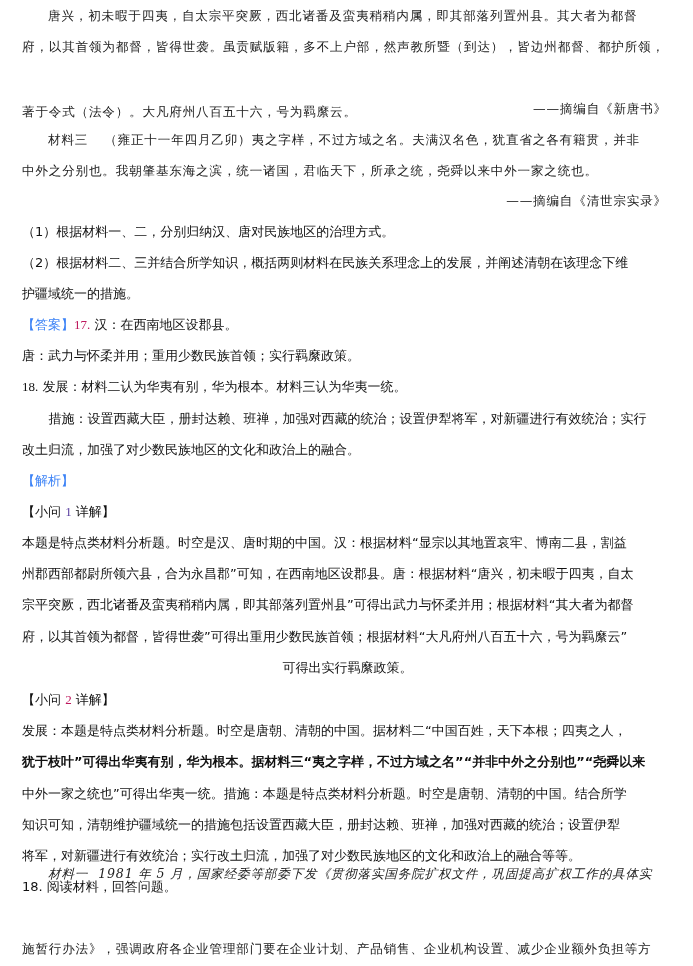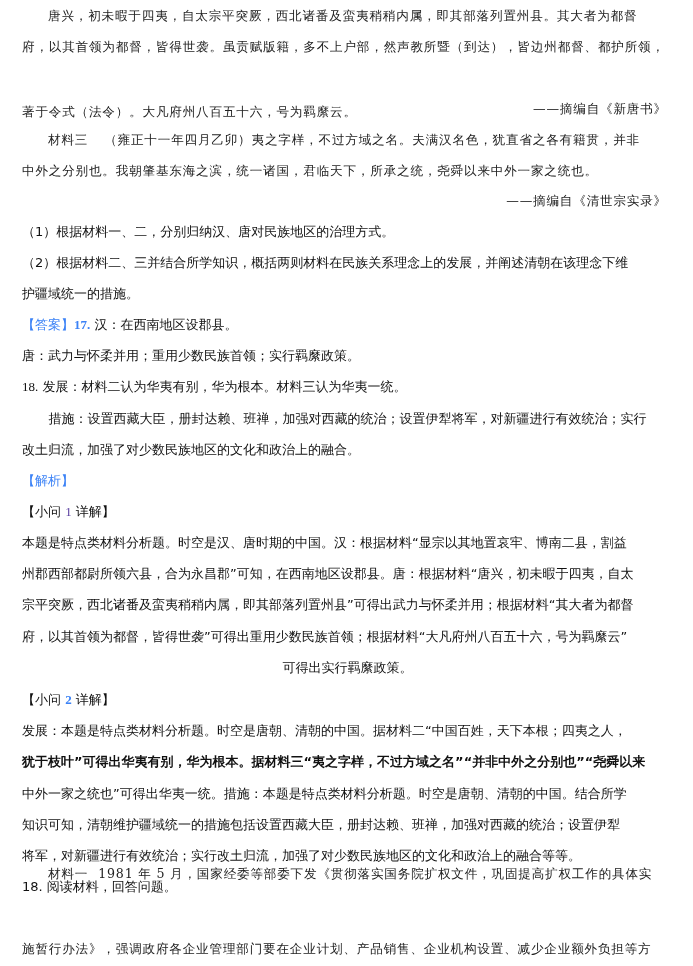--- a/index.html
+++ b/index.html
@@ -39,21 +39,21 @@
       font-family: "DejaVu Sans", "Liberation Sans", sans-serif;
       font-size: 13px;
       letter-spacing: 0px;
     }
     .indent { left: 48px; }
     .right {
       left: auto;
       right: 26px;
     }
     .tag-blue { color: #3b82f6; }
-    .num-gold { color: #3b82f6; font-family: "Liberation Serif", serif; font-weight: bold; }
+    .num-gold { color: #be185d; font-family: "Liberation Serif", serif; }
     .num-purple { color: #5a3fa0; font-family: "Liberation Serif", serif; }
     .num { font-family: "Liberation Serif", serif; }
   </style>
 </head>
 <body>
 
 <div class="page">
 
   <div class="line serif indent" style="top:6px;">唐兴，初未暇于四夷，自太宗平突厥，西北诸番及蛮夷稍稍内属，即其部落列置州县。其大者为都督</div>
   <div class="line serif" style="top:37px;">府，以其首领为都督，皆得世袭。虽贡赋版籍，多不上户部，然声教所暨（到达），皆边州都督、都护所领，</div>
@@ -100,18 +100,18 @@
     <span class="num-gold">2</span>
     <span>详解】</span>
   </div>
   <div class="line sans" style="top:721px;">发展：本题是特点类材料分析题。时空是唐朝、清朝的中国。据材料二“中国百姓，天下本根；四夷之人，</div>
   <div class="line sans" style="top:752px;font-weight:bold;">犹于枝叶”可得出华夷有别，华为根本。据材料三“夷之字样，不过方域之名”“并非中外之分别也”“尧舜以来</div>
   <div class="line sans" style="top:784px;">中外一家之统也”可得出华夷一统。措施：本题是特点类材料分析题。时空是唐朝、清朝的中国。结合所学</div>
   <div class="line sans" style="top:815px;">知识可知，清朝维护疆域统一的措施包括设置西藏大臣，册封达赖、班禅，加强对西藏的统治；设置伊犁</div>
   <div class="line sans" style="top:846px;">将军，对新疆进行有效统治；实行改土归流，加强了对少数民族地区的文化和政治上的融合等等。</div>
 
   <div class="line sans" style="top:877px;">18. 阅读材料，回答问题。</div>
-  <div class="line serif indent" style="top:864px;">
+  <div class="line serif indent" style="top:864px;font-style:italic;">
     <span>材料一</span><span style="display:inline-block;width:10px;"></span><span>1981 年 5 月，国家经委等部委下发《贯彻落实国务院扩权文件，巩固提高扩权工作的具体实</span>
   </div>
   <div class="line serif" style="top:939px;">施暂行办法》，强调政府各企业管理部门要在企业计划、产品销售、企业机构设置、减少企业额外负担等方</div>
 
 </div>
 
 </body></html>

